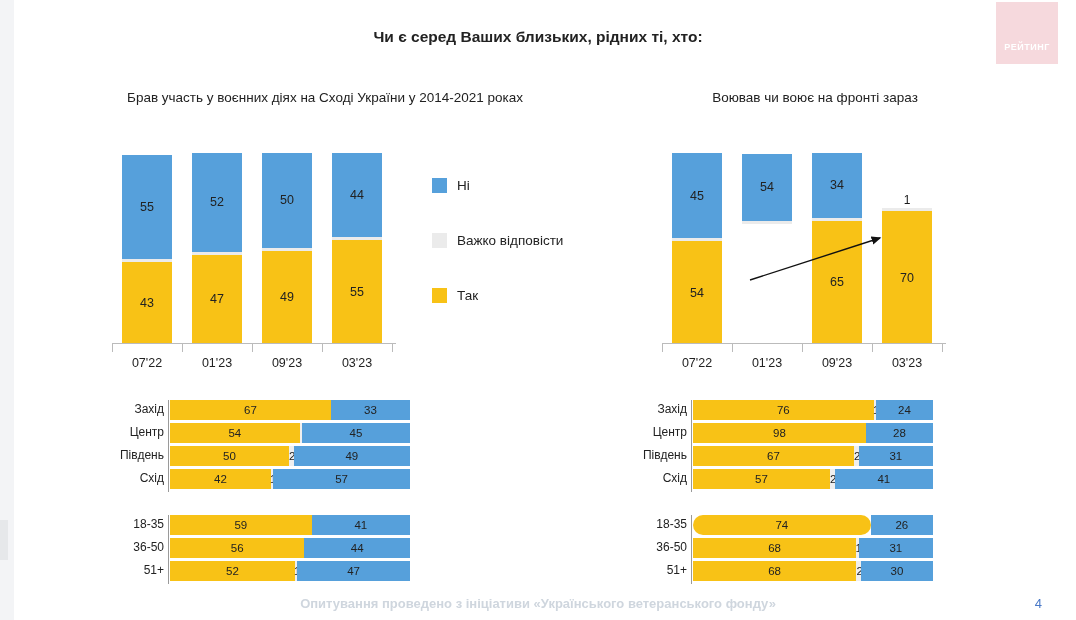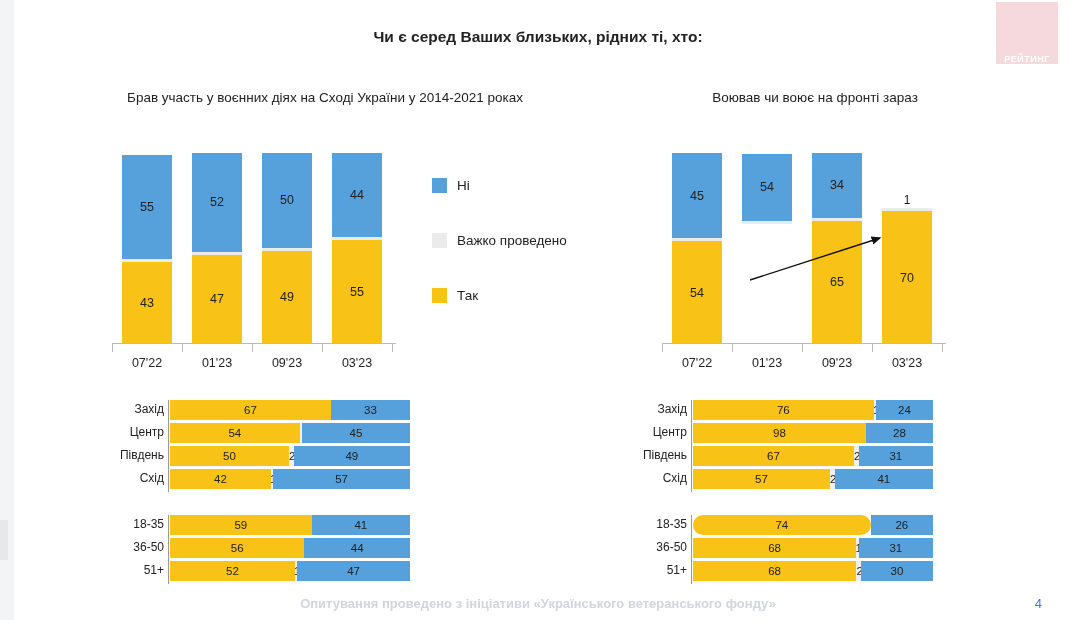--- a/index.html
+++ b/index.html
@@ -18,20 +18,21 @@
   .left-strip .nub{
     position:absolute;left:0;top:520px;width:8px;height:40px;background:#e6e8ea;
   }
   .logo-box{
     position:absolute;right:18px;top:2px;width:62px;height:62px;
     background:#f6d9dd;
     display:flex;align-items:flex-end;justify-content:center;
   }
   .logo-box span{
     font-size:9px;letter-spacing:.5px;color:#ffffff;font-weight:bold;
+    padding-bottom:12px;
   }
   .main-title{
     position:absolute;top:28px;left:0;width:1076px;text-align:center;
     font-size:15.5px;font-weight:bold;color:#222;
   }
   .panel-title{
     position:absolute;font-size:13.5px;font-weight:normal;color:#222;text-align:center;
     line-height:19px;
   }
   #title-left{left:90px;top:88px;width:470px;}
@@ -162,21 +163,21 @@
     <div class="tick" style="left: 282px; bottom: 18px; height: 8px;"></div>
   </div>
 
 <div class="legend">
   <div class="legend-row">
     <span class="legend-sw" style="background:#56a0db"></span>
     <span class="legend-lb">Ні</span>
   </div>
   <div class="legend-row">
     <span class="legend-sw" style="background:#ebebeb"></span>
-    <span class="legend-lb">Важко проведено</span>
+    <span class="legend-lb">Важко відповісти</span>
   </div>
   <div class="legend-row">
     <span class="legend-sw" style="background:#f8c216"></span>
     <span class="legend-lb">Так</span>
   </div>
 </div>
 
 <div class="hgroup" id="hg-left-regions" style="left:170px;top:400px;width:240px;">
     <div class="hrow">
       <div class="hlabel">Захід</div>

